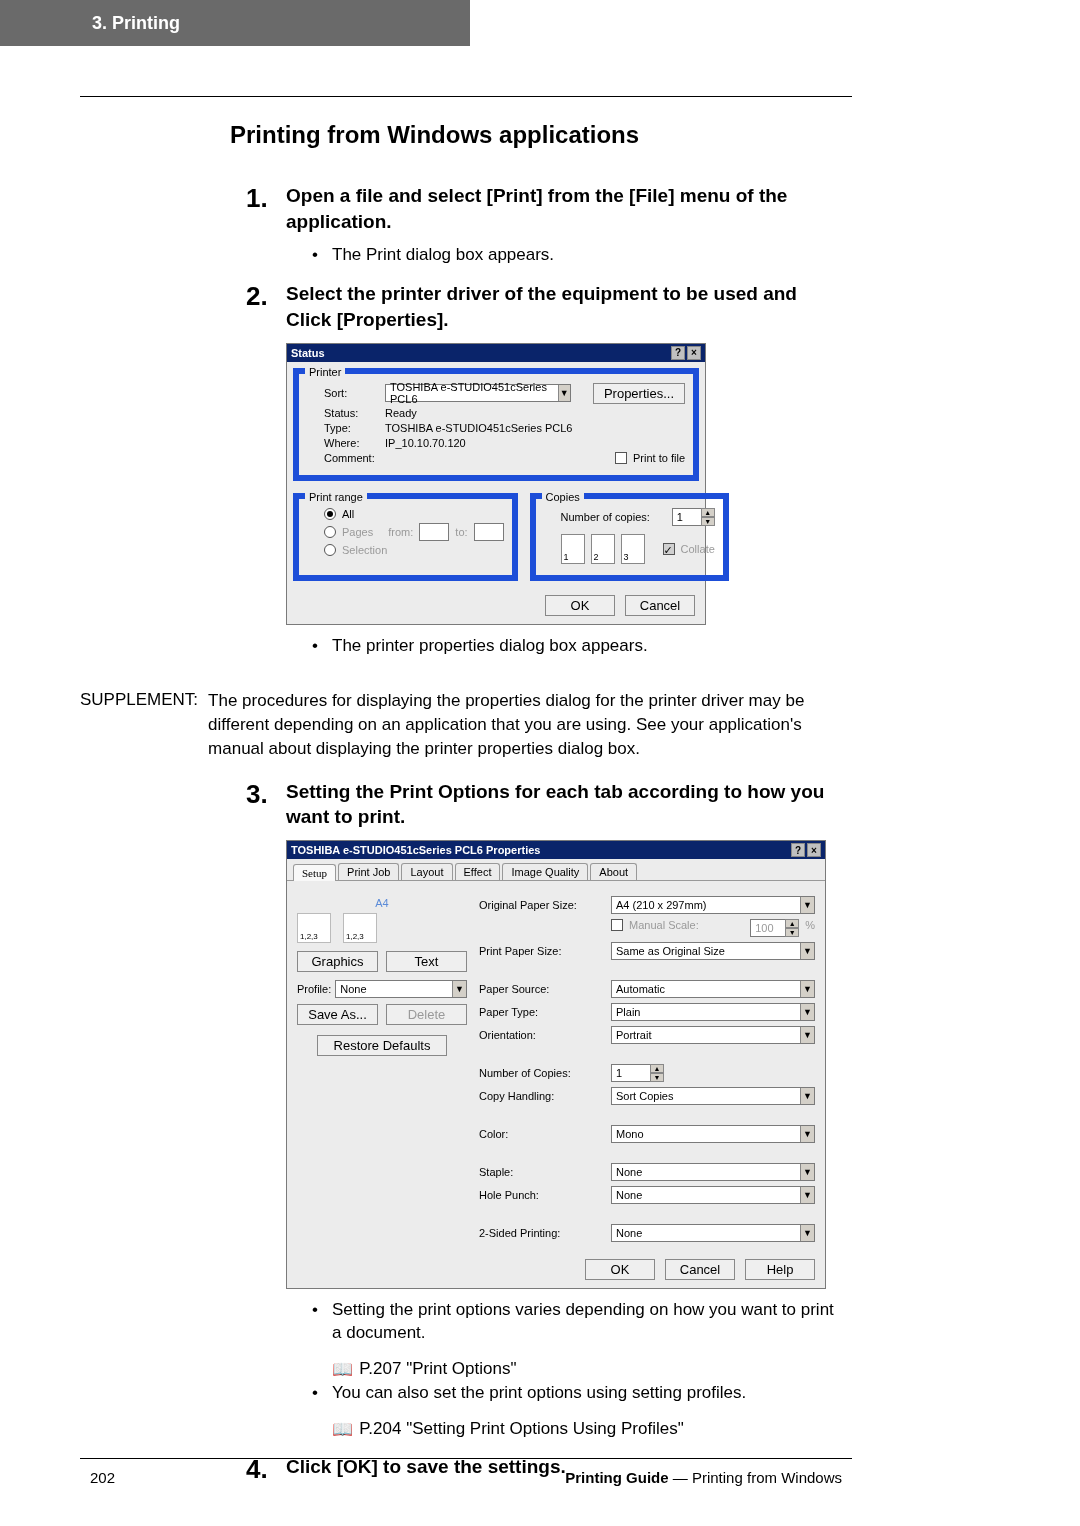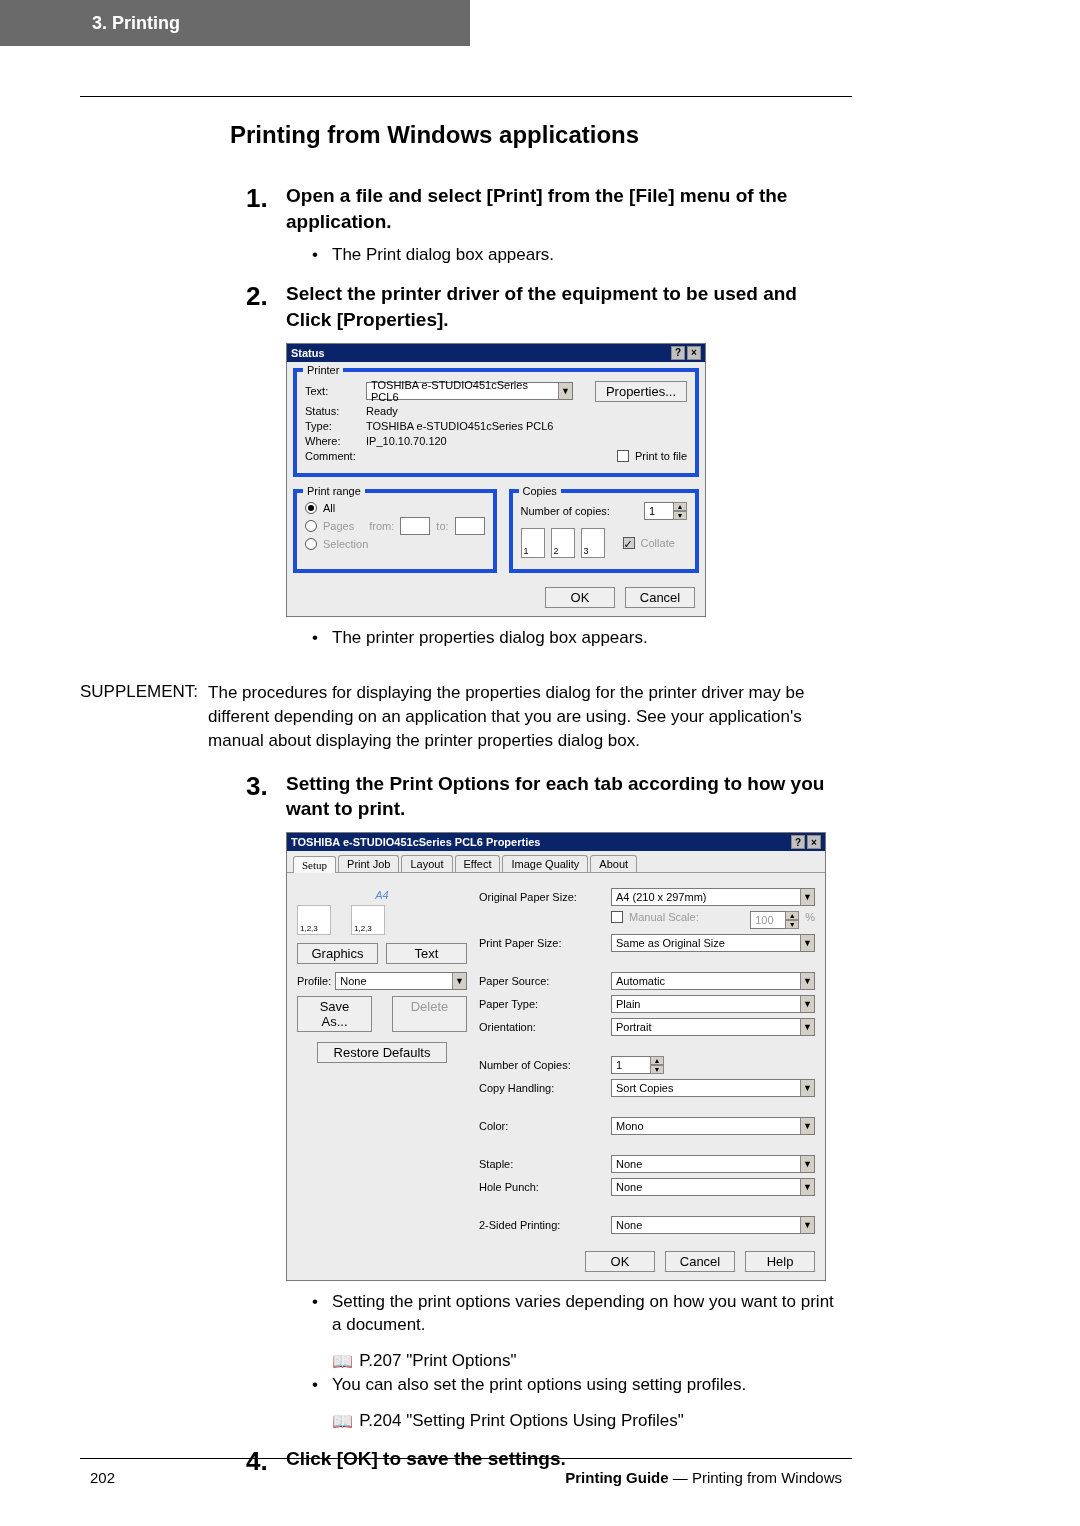--- a/index.html
+++ b/index.html
@@ -23,21 +23,21 @@
   .sub { font-size: 17px; margin: 2px 0 2px 46px; display:flex; align-items:center; gap:6px; }
   .supp { display: flex; margin: 18px 0; }
   .supp-label { width: 140px; text-align: right; margin-left: -150px; margin-right: 10px; font-size: 17px; padding-top:1px; }
   .supp-text { font-size: 17px; line-height: 1.4; }
   .book-icon { font-family: "Segoe UI Symbol", Arial; }
   
   .dlg { border: 1px solid #7a7a7a; font-family: Tahoma, Arial, sans-serif; font-size: 11px; color:#000; background:#ececec; margin: 4px 0 10px 0; }
   .dlg .titlebar { background:#0a246a; color:#fff; display:flex; align-items:center; justify-content:space-between; padding:2px 4px; font-weight:bold; }
   .dlg .titlebar .tbtns { display:flex; gap:2px; }
   .dlg .titlebar .tbtns span { background:#c0c0c0; color:#000; width:14px; height:14px; display:flex; align-items:center; justify-content:center; font-size:10px; border:1px solid #888; }
-  .group { border:4px solid #1d4ed8; margin:6px; padding:6px 8px 8px 8px; position:relative; }
+  .group { border:6px solid #1d4ed8; margin:6px; padding:6px 8px 8px 25px; position:relative; }
   .group .glabel { position:absolute; top:-8px; left:6px; background:#ececec; padding:0 4px; font-size:11px; }
   .row { display:flex; align-items:center; margin:3px 0; gap:6px; }
   .lbl { width:55px; }
   .combo, select, input.tx { background:#fff; border:1px solid #7a7a7a; font-size:11px; height:18px; padding:0 4px; }
   .combo.drop { display:inline-flex; align-items:center; justify-content:space-between; }
   .combo.drop .arrow { background:#d4d0c8; border-left:1px solid #888; width:14px; text-align:center; font-size:9px; margin:-1px -4px -1px 4px; height:16px; line-height:16px; }
   .btn { background:#efefef; border:1px solid #888; padding:2px 10px; font-size:13px; }
   .dlg1 { width:420px; }
   .dlg1 .row .lbl { width:55px; }
   .dlg1 .printerselect { flex:1; }
@@ -57,29 +57,29 @@
   .dlg2 { width:540px; }
   .tabs { display:flex; border-bottom:1px solid #999; padding:4px 6px 0 6px; gap:2px; }
   .tabs .t { border:1px solid #999; border-bottom:none; padding:2px 8px; background:#ececec; font-size:11px; border-top-left-radius:3px; border-top-right-radius:3px;}
   .tabs .t.active { background:#f8f8f8; position:relative; top:1px;font-family:Liberation Serif, serif; }
   .dlg2 .pane { display:flex; padding:10px 10px 4px 10px; gap:12px; }
   .leftcol { width:170px; }
   .preview { height:128px; border:1px solid #bbb; background:#fff; padding:6px; display:flex; gap:6px; }
   .preview .thumb { width:42px; height:54px; border:1px solid #aaa; background:linear-gradient(#fff,#eee); }
   .preview .bars { flex:1; padding:2px 0; }
   .preview .bars hr { border:none; border-top:1px solid #ccc; margin:4px 0; }
-  .note { text-align:center; color:#5b8bd8; margin-top:6px; font-size:11px;font-style:italic; }
-  .sorticons { display:flex; gap:20px; margin-top:4px; }
+  .note { text-align:center; color:#5b8bd8; margin-top:6px; font-size:11px; }
+  .sorticons { display:flex; gap:12px; margin-top:4px; }
   .pile { width:34px; height:30px; border:1px solid #bbb; background:#fff; position:relative; }
   .pile span { position:absolute; bottom:1px; left:2px; font-size:8px; }
   .dual { display:flex; gap:8px; margin-top:8px; }
   .dual .btn { flex:1; text-align:center; }
   .profile-row { display:flex; align-items:center; gap:4px; margin-top:8px; }
   .profile-row .combo { flex:1; }
-  .savebtns { display:flex; gap:20px; margin-top:6px; }
+  .savebtns { display:flex; gap:8px; margin-top:6px; }
   .savebtns .btn { flex:1; text-align:center; }
   .restore { margin-top:10px; text-align:center; }
   .rightcol { flex:1; }
   .frow { display:flex; align-items:center; margin:5px 0; }
   .frow .flab { width:132px; font-size:11px; }
   .frow .ctrl { flex:1; }
   .combo.full { width:100%; }
   .combo.med { width:150px; }
   .sep { height:10px; }
   .footer2 { display:flex; justify-content:flex-end; gap:10px; padding:8px 10px; }
@@ -122,21 +122,21 @@
           <div class="titlebar">
             <span>Status</span>
             <span class="tbtns">
               <span>?</span>
               <span>×</span>
             </span>
           </div>
           <div class="group">
             <span class="glabel">Printer</span>
             <div class="row">
-              <span class="lbl">Text:</span>
+              <span class="lbl">Sort:</span>
               <span class="combo drop printerselect">
                 <span>TOSHIBA e-STUDIO451cSeries PCL6</span>
                   <span class="arrow">▼</span>
               </span>
               <span style="width:10px"></span>
               <span class="btn">Properties...</span>
             </div>
             <div class="row">
                 <span class="lbl">Status:</span>
                 <span>Ready</span>

